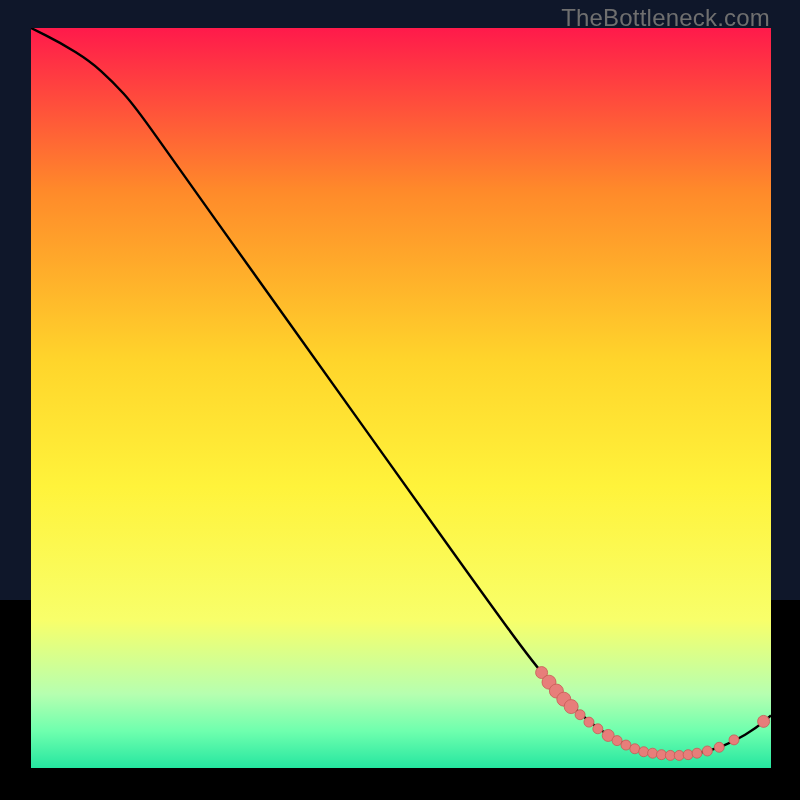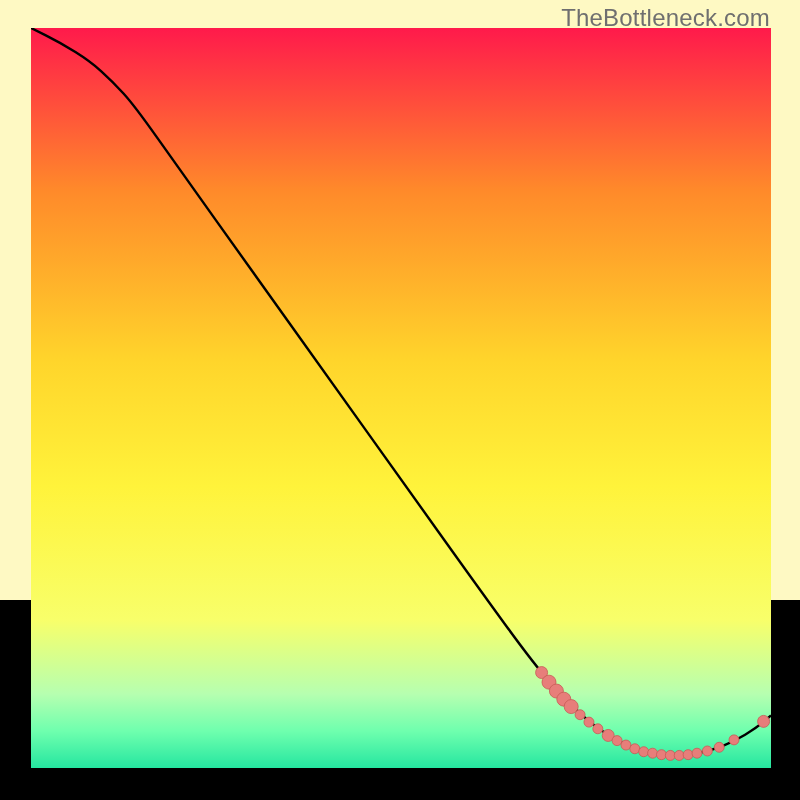--- a/index.html
+++ b/index.html
@@ -7,21 +7,21 @@
     padding: 0;
     width: 800px;
     height: 800px;
     background: #000;
     overflow: hidden;
   }
   .wrap {
     position: relative;
     width: 800px;
     height: 600px;
-    background: #fef9c3;
+    background: #0f172a;
   }
   .plot {
     position: absolute;
     left: 31px;
     top: 28px;
     width: 740px;
     height: 740px;
   }
   .attribution {
     position: absolute;

